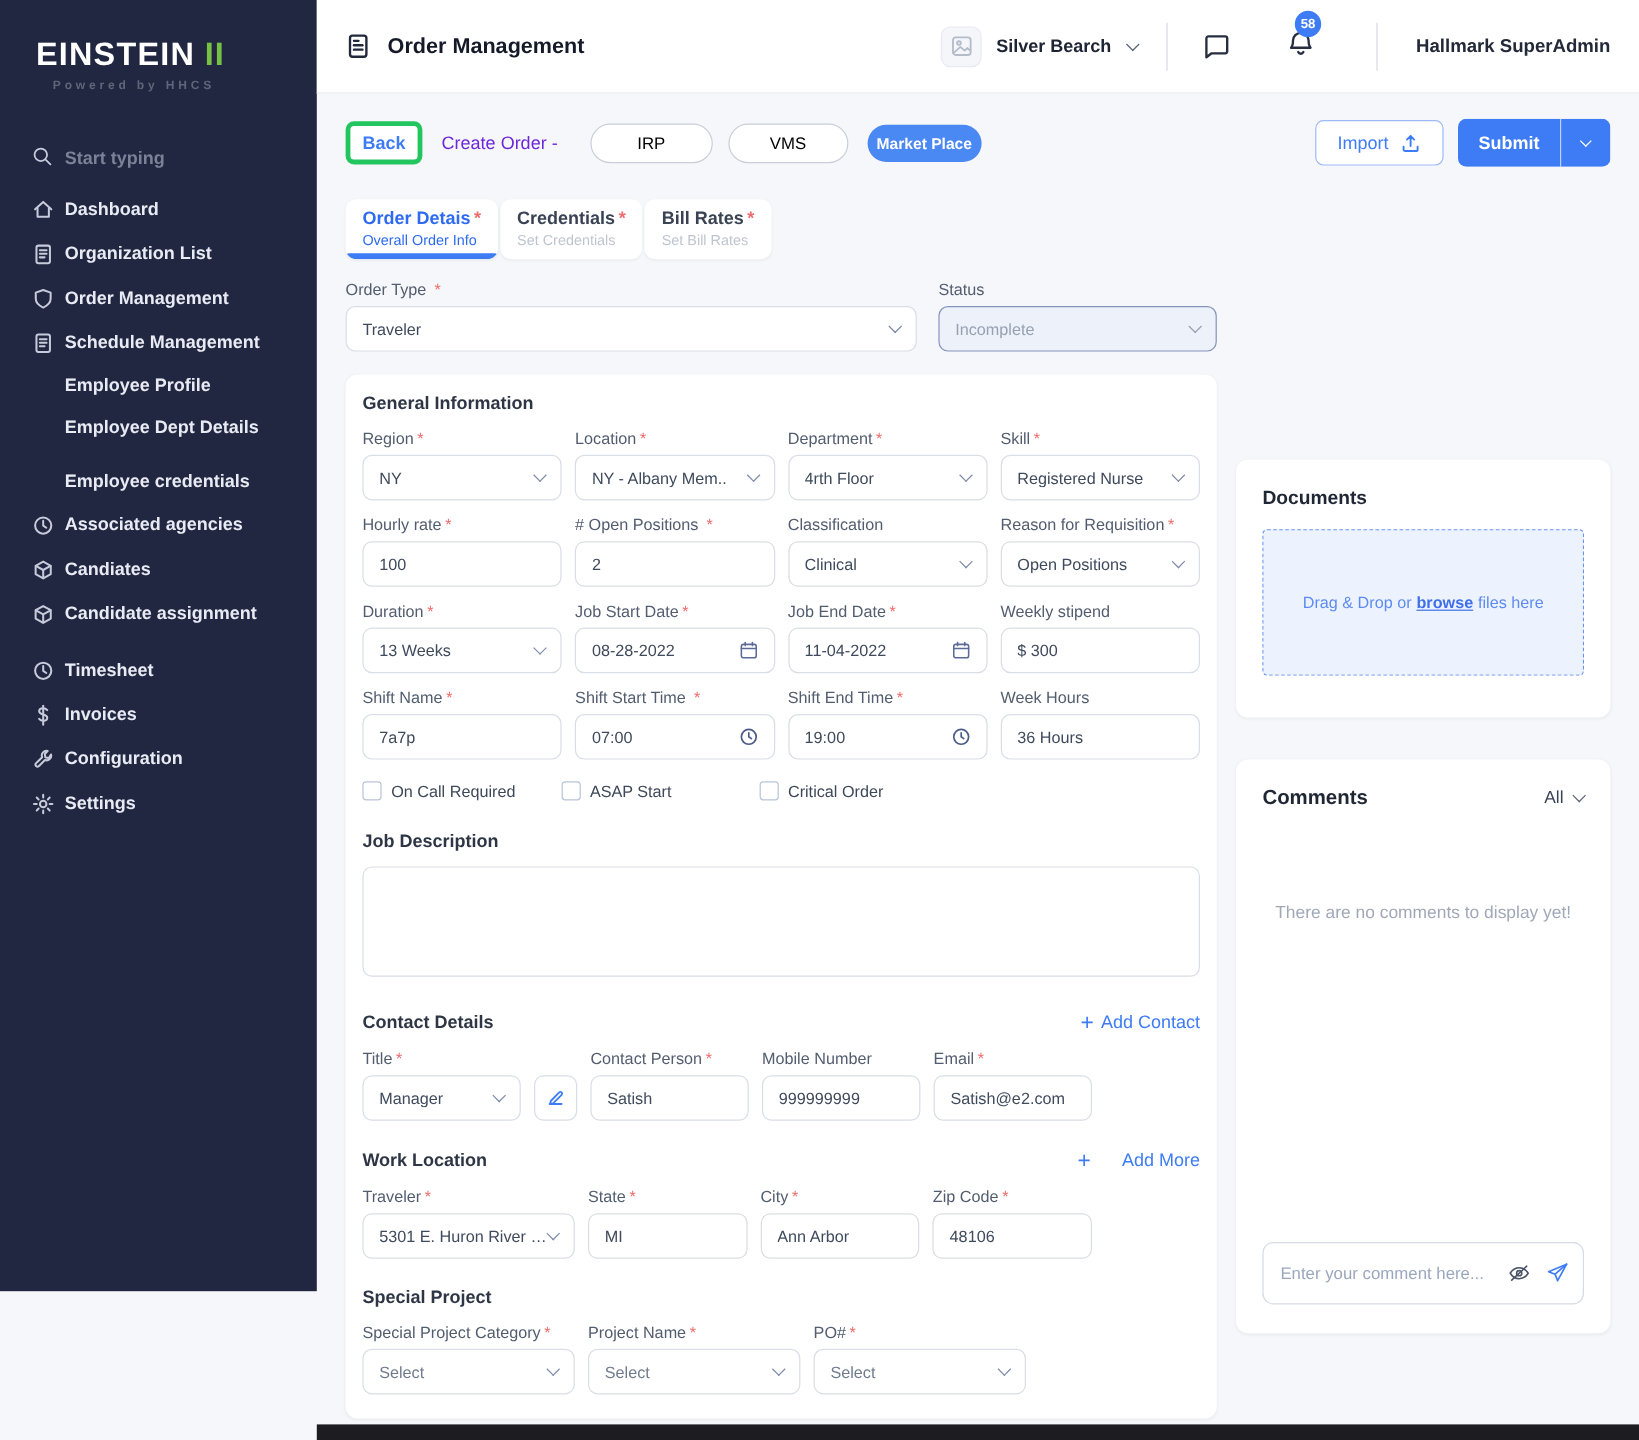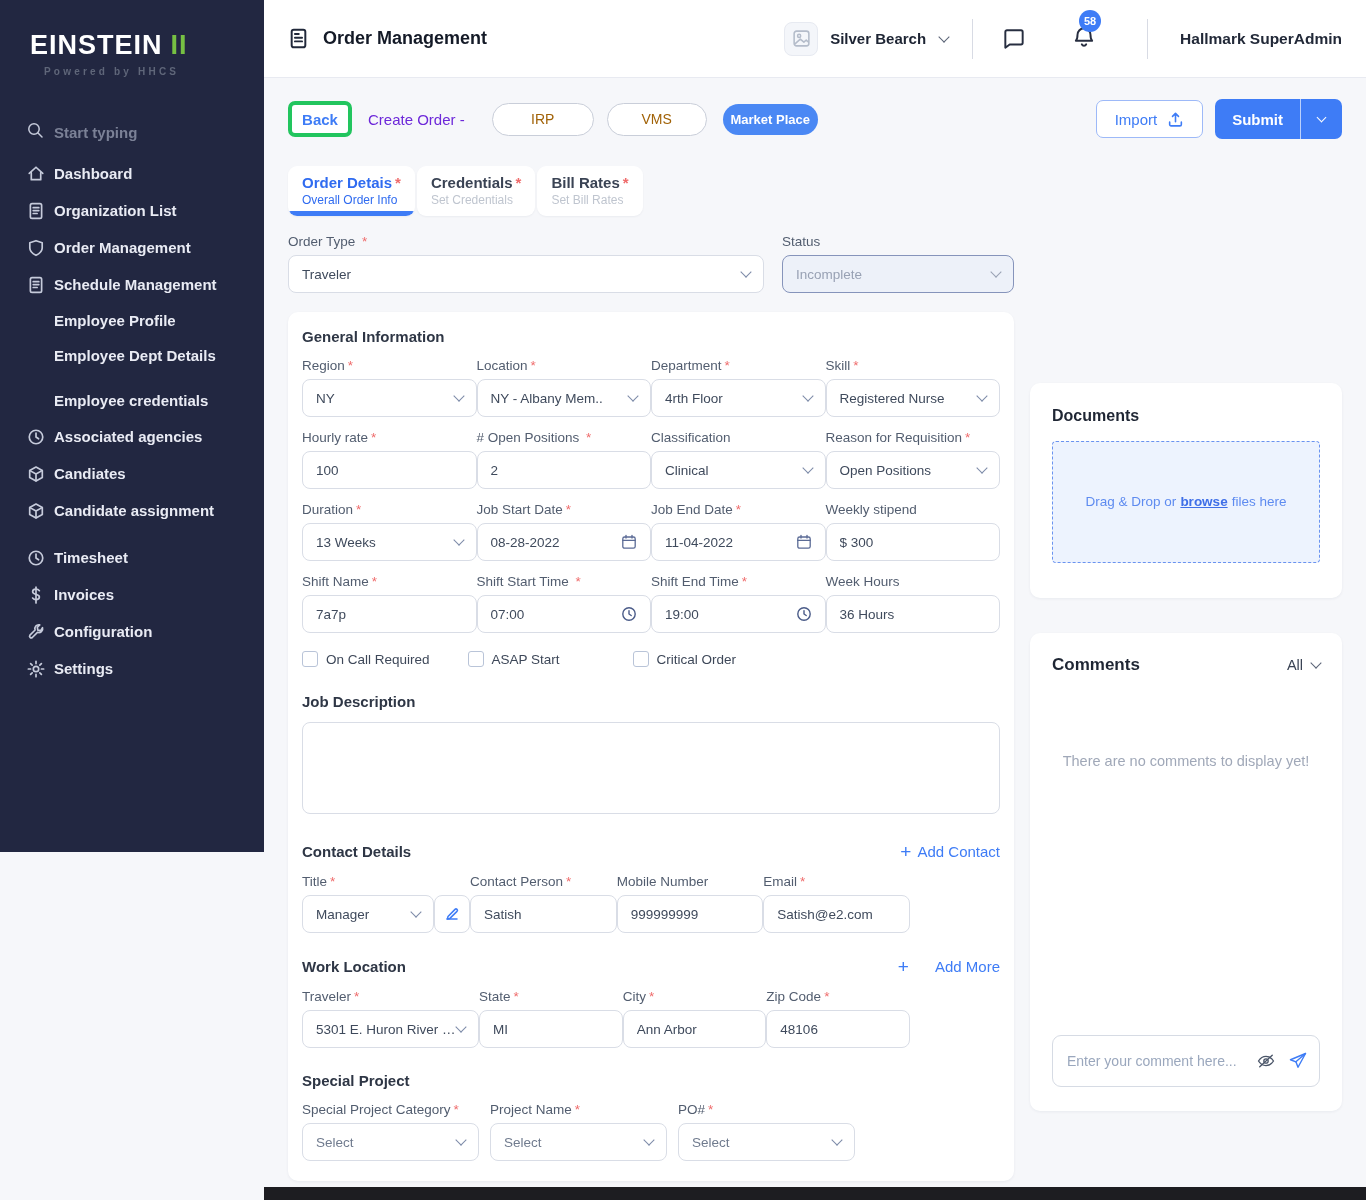--- a/index.html
+++ b/index.html
@@ -1,19 +1,19 @@
 <!DOCTYPE html>
 <html><head>
 <meta charset="utf-8">
 <style>
   *{margin:0;padding:0;box-sizing:border-box}
   html,body{width:1366px;height:1200px}
   body{display:flex;font-family:"Liberation Sans",sans-serif;background:#f6f7fa;overflow:hidden}
   
-  .sidebar{width:264px;min-width:264px;background:#222741;height:852px;color:#e9ebf4;display:flex;flex-direction:column}
+  .sidebar{width:264px;min-width:264px;background:#222741;height:1076px;color:#e9ebf4;display:flex;flex-direction:column}
   .logo-wrap{padding:30px 0 0 30px}
   .logo-line{font-size:27px;font-weight:800;letter-spacing:1px;white-space:nowrap}
   .logo-main{color:#ffffff}
   .logo-suffix{color:#76c043;margin-left:8px}
   .logo-tagline{margin-top:5px;font-size:10px;letter-spacing:3.2px;color:#5f6679;font-weight:700;padding-left:14px}
   .side-search{display:flex;align-items:center;gap:10px;padding:0 26px;margin-top:44px}
   .side-search input{background:transparent;border:none;outline:none;color:#9aa0b4;font-size:15px;font-weight:600;width:170px;font-family:"Liberation Sans",sans-serif}
   .side-search input::placeholder{color:#7b8196}
   .nav{margin-top:12px}
   .nav-item{display:flex;align-items:center;gap:9px;padding:9px 10px 9px 26px;font-size:15px;font-weight:600;color:#e9ebf4;cursor:pointer;white-space:nowrap}
@@ -32,21 +32,21 @@
   .chev{width:8px;height:8px;border-right:1.7px solid #5a6376;border-bottom:1.7px solid #5a6376;transform:rotate(45deg);display:inline-block;margin-top:-4px}
   .tb-divider{width:1px;height:40px;background:#d8dbe4;margin:0 24px}
   .bell-wrap{position:relative;margin:0 34px 0 44px}
   .badge{position:absolute;top:-14px;left:8px;background:#3e7cf6;color:#fff;font-size:11px;font-weight:700;min-width:22px;height:22px;border-radius:11px;display:flex;align-items:center;justify-content:center;padding:0 4px}
   .user-name{font-size:15.5px;font-weight:600;color:#222938;margin-left:16px}
   
   .page{flex:1;padding:0 24px;position:relative;overflow:hidden}
   .toolbar{margin-top:21px;display:flex;align-items:center}
   .btn-back{width:64px;height:36px;border:4px solid #22c55e;border-radius:7px;background:#fff;color:#3e7cf6;font-weight:700;font-size:15px;display:flex;align-items:center;justify-content:center;cursor:pointer}
   .create-order{margin-left:16px;font-size:15px;color:#6d28d9}
-  .pill{height:33px;border:1px solid #c9ced9;border-radius:17px;background:#fff;color:#a16207;font-size:14px;display:flex;align-items:center;justify-content:center;cursor:pointer}
+  .pill{height:33px;border:1px solid #c9ced9;border-radius:17px;background:#fff;color:#000000;font-size:14px;display:flex;align-items:center;justify-content:center;cursor:pointer}
   .pill.irp{width:102px;margin-left:27px}
   .pill.vms{width:100px;margin-left:13px}
   .pill.mp{width:95px;height:31px;margin-left:16px;background:#4a88f4;border:none;color:#fff;font-size:13px;font-weight:600}
   .tb-actions{margin-left:auto;display:flex;align-items:center}
   .btn-import{height:38px;border:1px solid #9db9f8;border-radius:7px;background:#fff;color:#3e7cf6;font-size:15px;display:flex;align-items:center;gap:10px;padding:0 18px;cursor:pointer}
   .submit-group{display:flex;margin-left:12px;border-radius:7px;overflow:hidden}
   .btn-submit{height:40px;background:#3e7cf6;color:#fff;font-size:15px;font-weight:600;border:none;padding:0 17px;cursor:pointer}
   .btn-submit-caret{width:42px;height:40px;background:#3e7cf6;border:none;border-left:1px solid rgba(255,255,255,.65);display:flex;align-items:center;justify-content:center;cursor:pointer}
   .btn-submit-caret .chev{border-color:#fff;width:7px;height:7px}
   
@@ -66,21 +66,21 @@
   .fbox .chev{border-color:#7c8aa8}
   .fbox.disabled{background:#edf1f9;border:1.5px solid #8694bb;color:#98a1b4;cursor:default}
   .fbox.disabled .chev{border-color:#98a1b4}
   .ot-block{width:476px}
   .st-block{width:232px;margin-left:18px}
   
   .cols{margin-top:19px;display:flex;align-items:center}
   .formcard{width:726px;background:#fff;border-radius:10px;box-shadow:0 1px 3px rgba(20,30,60,.06);padding:16px 14px 20px}
   .rightcol{margin-left:auto;width:312px}
   .sec-title{font-size:15px;font-weight:700;color:#2e3645}
-  .row{display:flex;margin-top:13px}
+  .row{display:flex;gap:11px;margin-top:13px}
   .cell{flex:1;min-width:0}
   .icn{flex:none;display:flex;align-items:center}
   .checkrow{display:flex;align-items:center;margin-top:18px;gap:8px}
   .cbox{width:16px;height:16px;border:1.5px solid #b9c4d8;border-radius:3px;background:#fff;flex:none;cursor:pointer}
   .clabel{font-size:13.5px;color:#3e4859;margin-right:30px}
   .jd-title{margin-top:26px}
   .jd-area{margin-top:12px;width:100%;height:92px;border:1px solid #d9dde6;border-radius:8px;resize:none;outline:none;font-family:"Liberation Sans",sans-serif}
   .sec-head{display:flex;align-items:center;margin-top:24px}
   .addlink{margin-left:auto;display:flex;align-items:center;color:#3e7cf6;font-size:15px;cursor:pointer}
   .addlink .plus{font-size:19px;font-weight:400;line-height:1}

